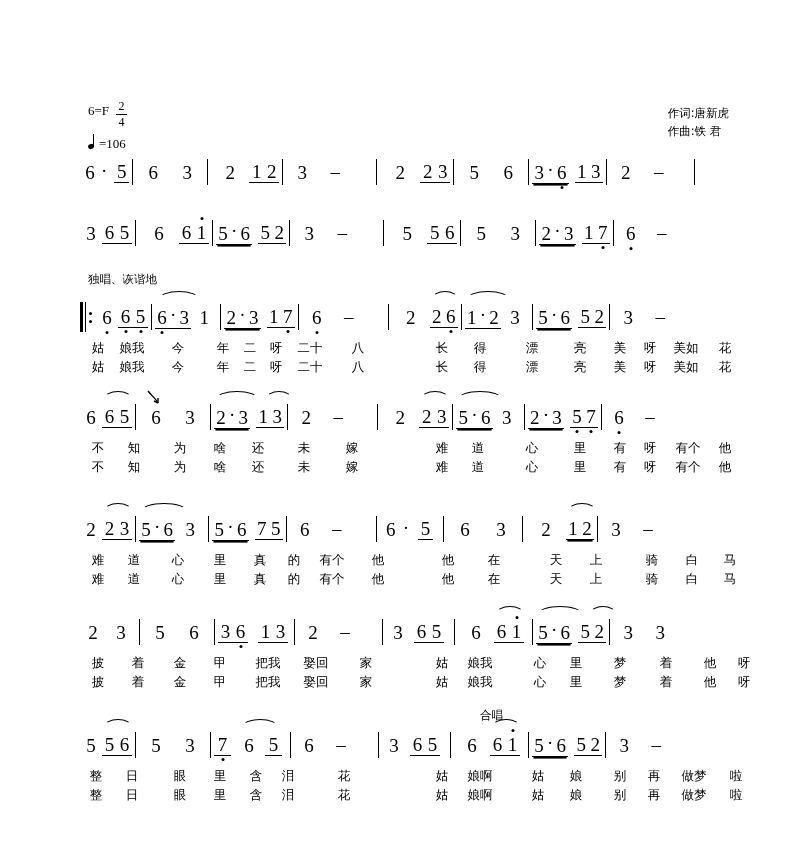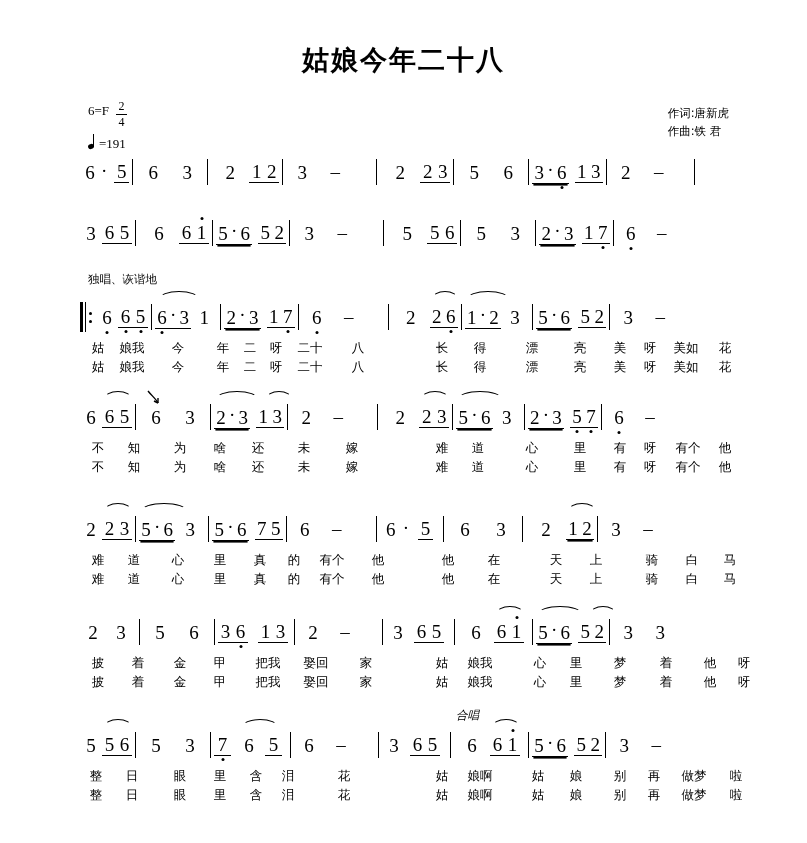--- a/index.html
+++ b/index.html
@@ -220,34 +220,33 @@
   .lyr {
     position: absolute;
     transform: translateX(-50%);
   }
 </style>
 </head>
 <body>
 
 <div class="sheet">
 
-  <div class="title">姑娘今年二十八</div>
 
   <div class="keyblock">
     <div class="keyline">
       <span class="key-text">6=F</span>
       <span class="timesig">
         <span class="num">2</span>
         <span class="bar"></span>
         <span class="den">4</span>
       </span>
     </div>
     <div class="tempo">
       <span class="quarter-note"></span>
-      <span>=191</span>
+      <span>=106</span>
     </div>
   </div>
 
   <div class="credits">
     <div>作词:唐新虎</div>
     <div>作曲:铁  君</div>
   </div>
 
   <div class="system" style="top:155px;">
     <div class="noterow">
@@ -808,21 +807,21 @@
       <span class="lyr" style="left:460px">心</span>
       <span class="lyr" style="left:496px">里</span>
       <span class="lyr" style="left:540px">梦</span>
       <span class="lyr" style="left:586px">着</span>
       <span class="lyr" style="left:630px">他</span>
       <span class="lyr" style="left:664px">呀</span>
     </div>
   </div>
 
   <div class="system" style="top:708px;">
-    <div class="mark" style="top:0px; left:376px;font-style:italic;">合唱</div>
+    <div class="mark" style="top:0px; left:400px;">合唱</div>
 
     <div class="noterow" style="margin-top:20px;">
       <div class="measure">
         <span class="note" style="width:22px">5</span>
         <span class="slur" style="left:24px; width:26px;"></span>
         <span class="grp">
             <span class="note" style="width:14px">5</span>
             <span class="note" style="width:14px">6</span>
           </span>
       </div>

